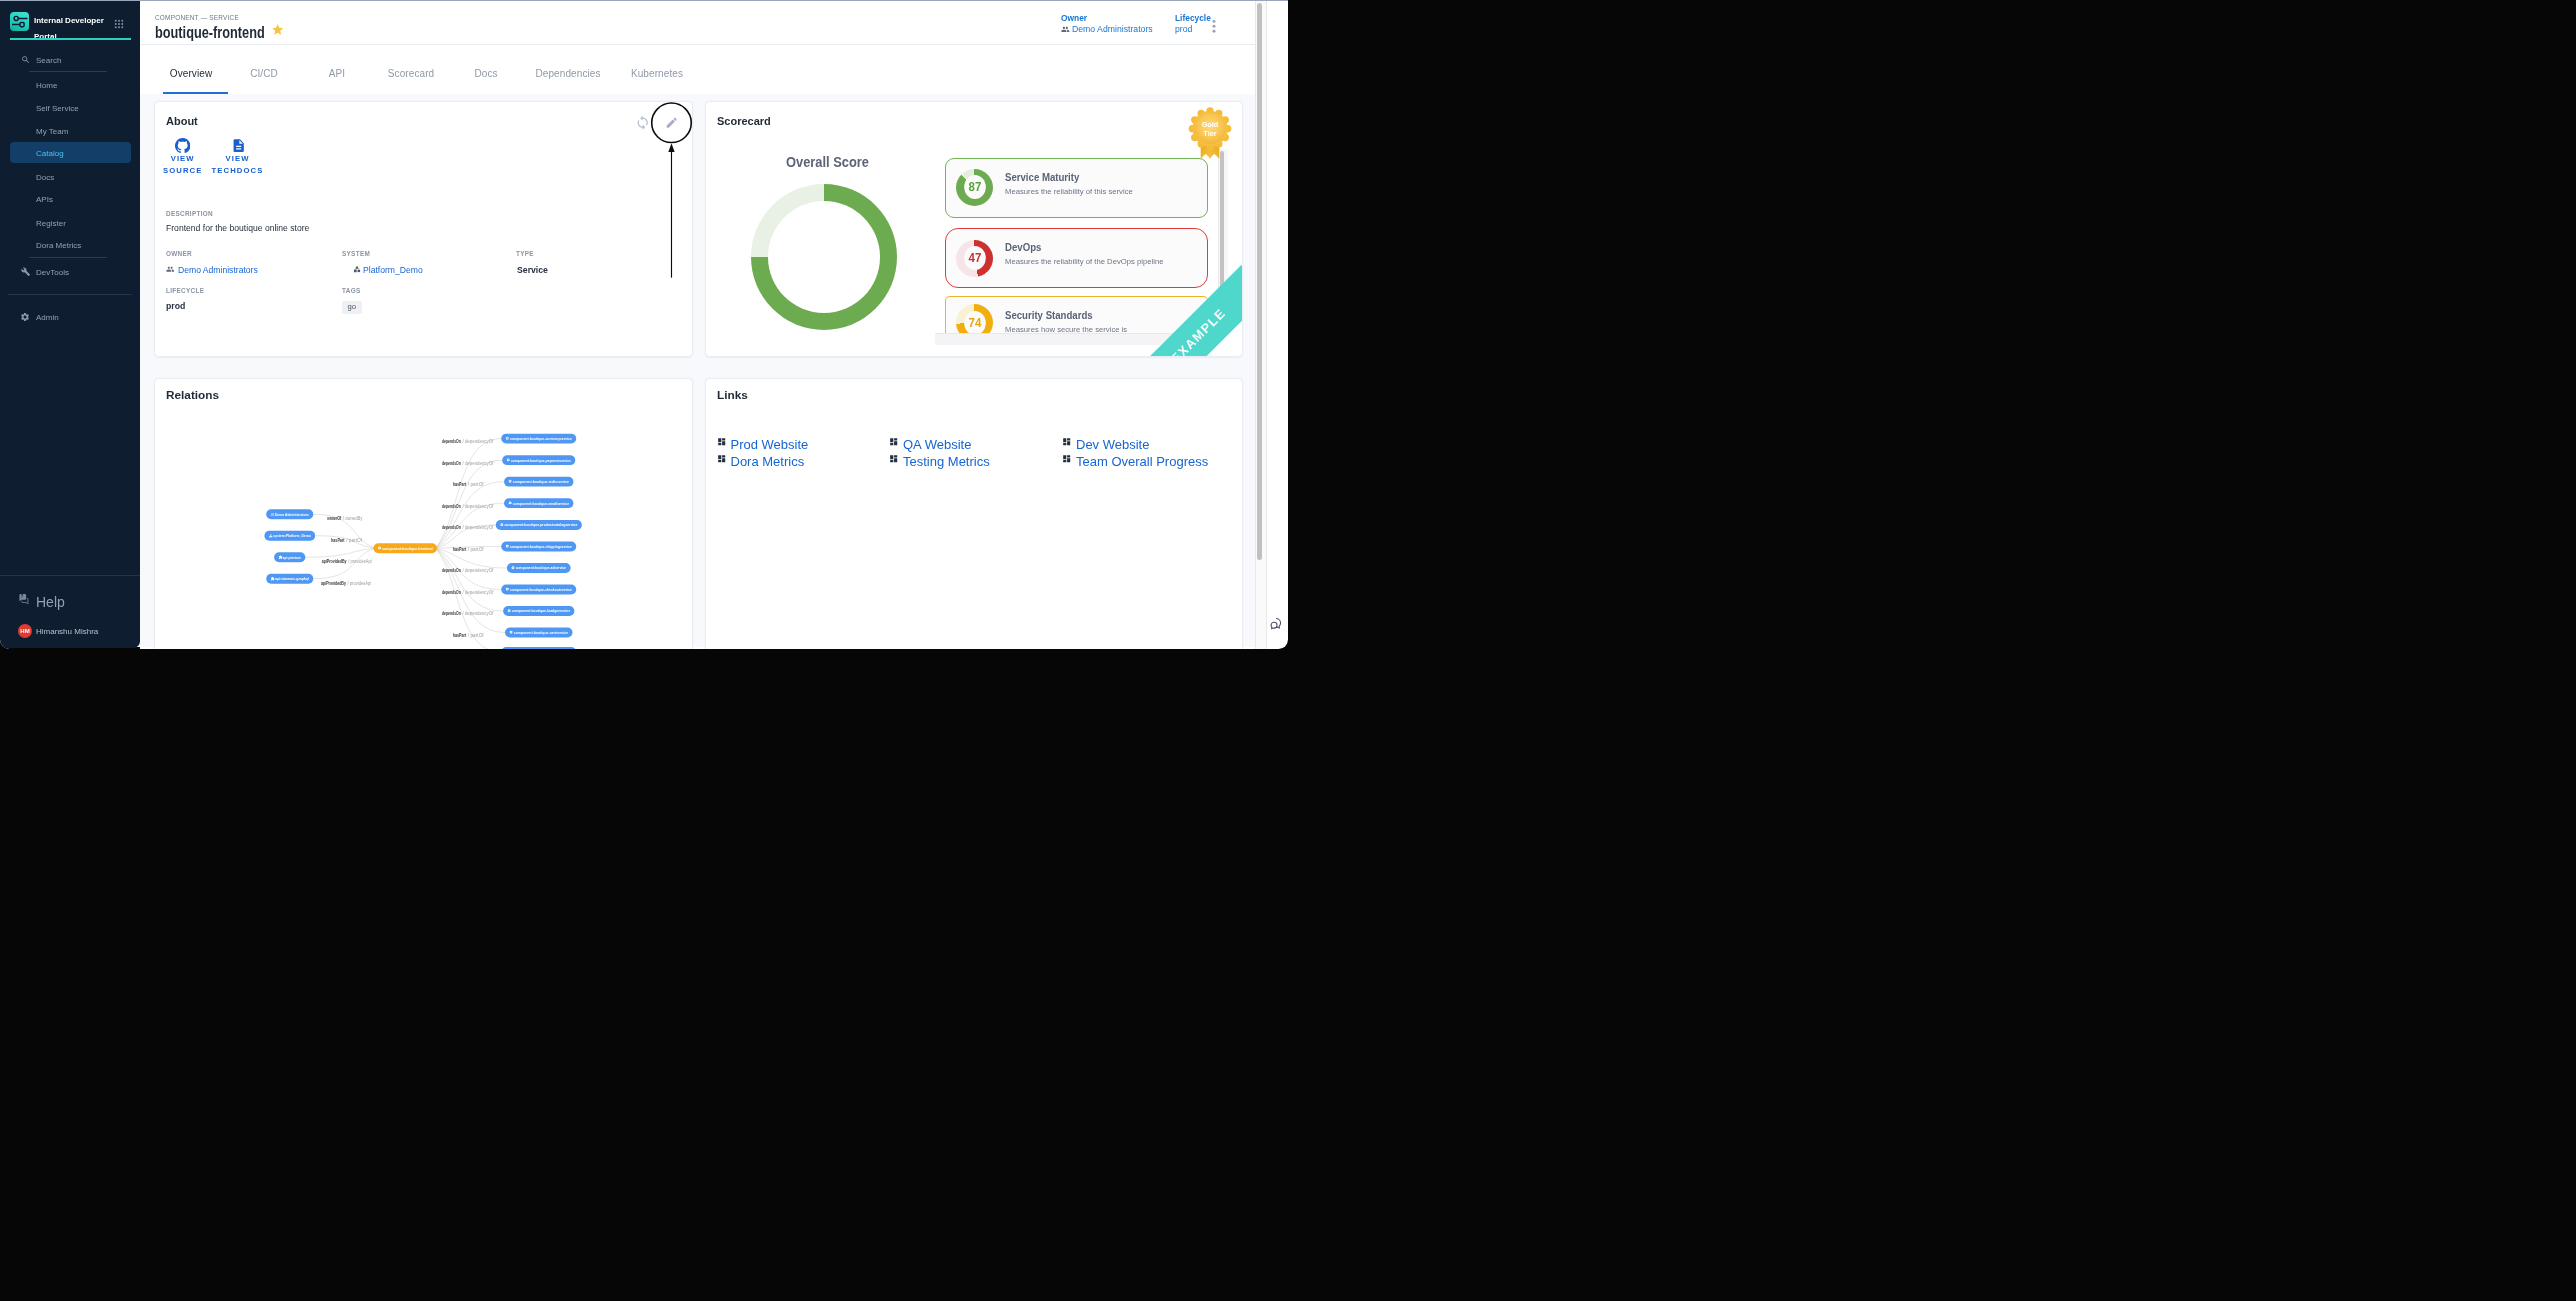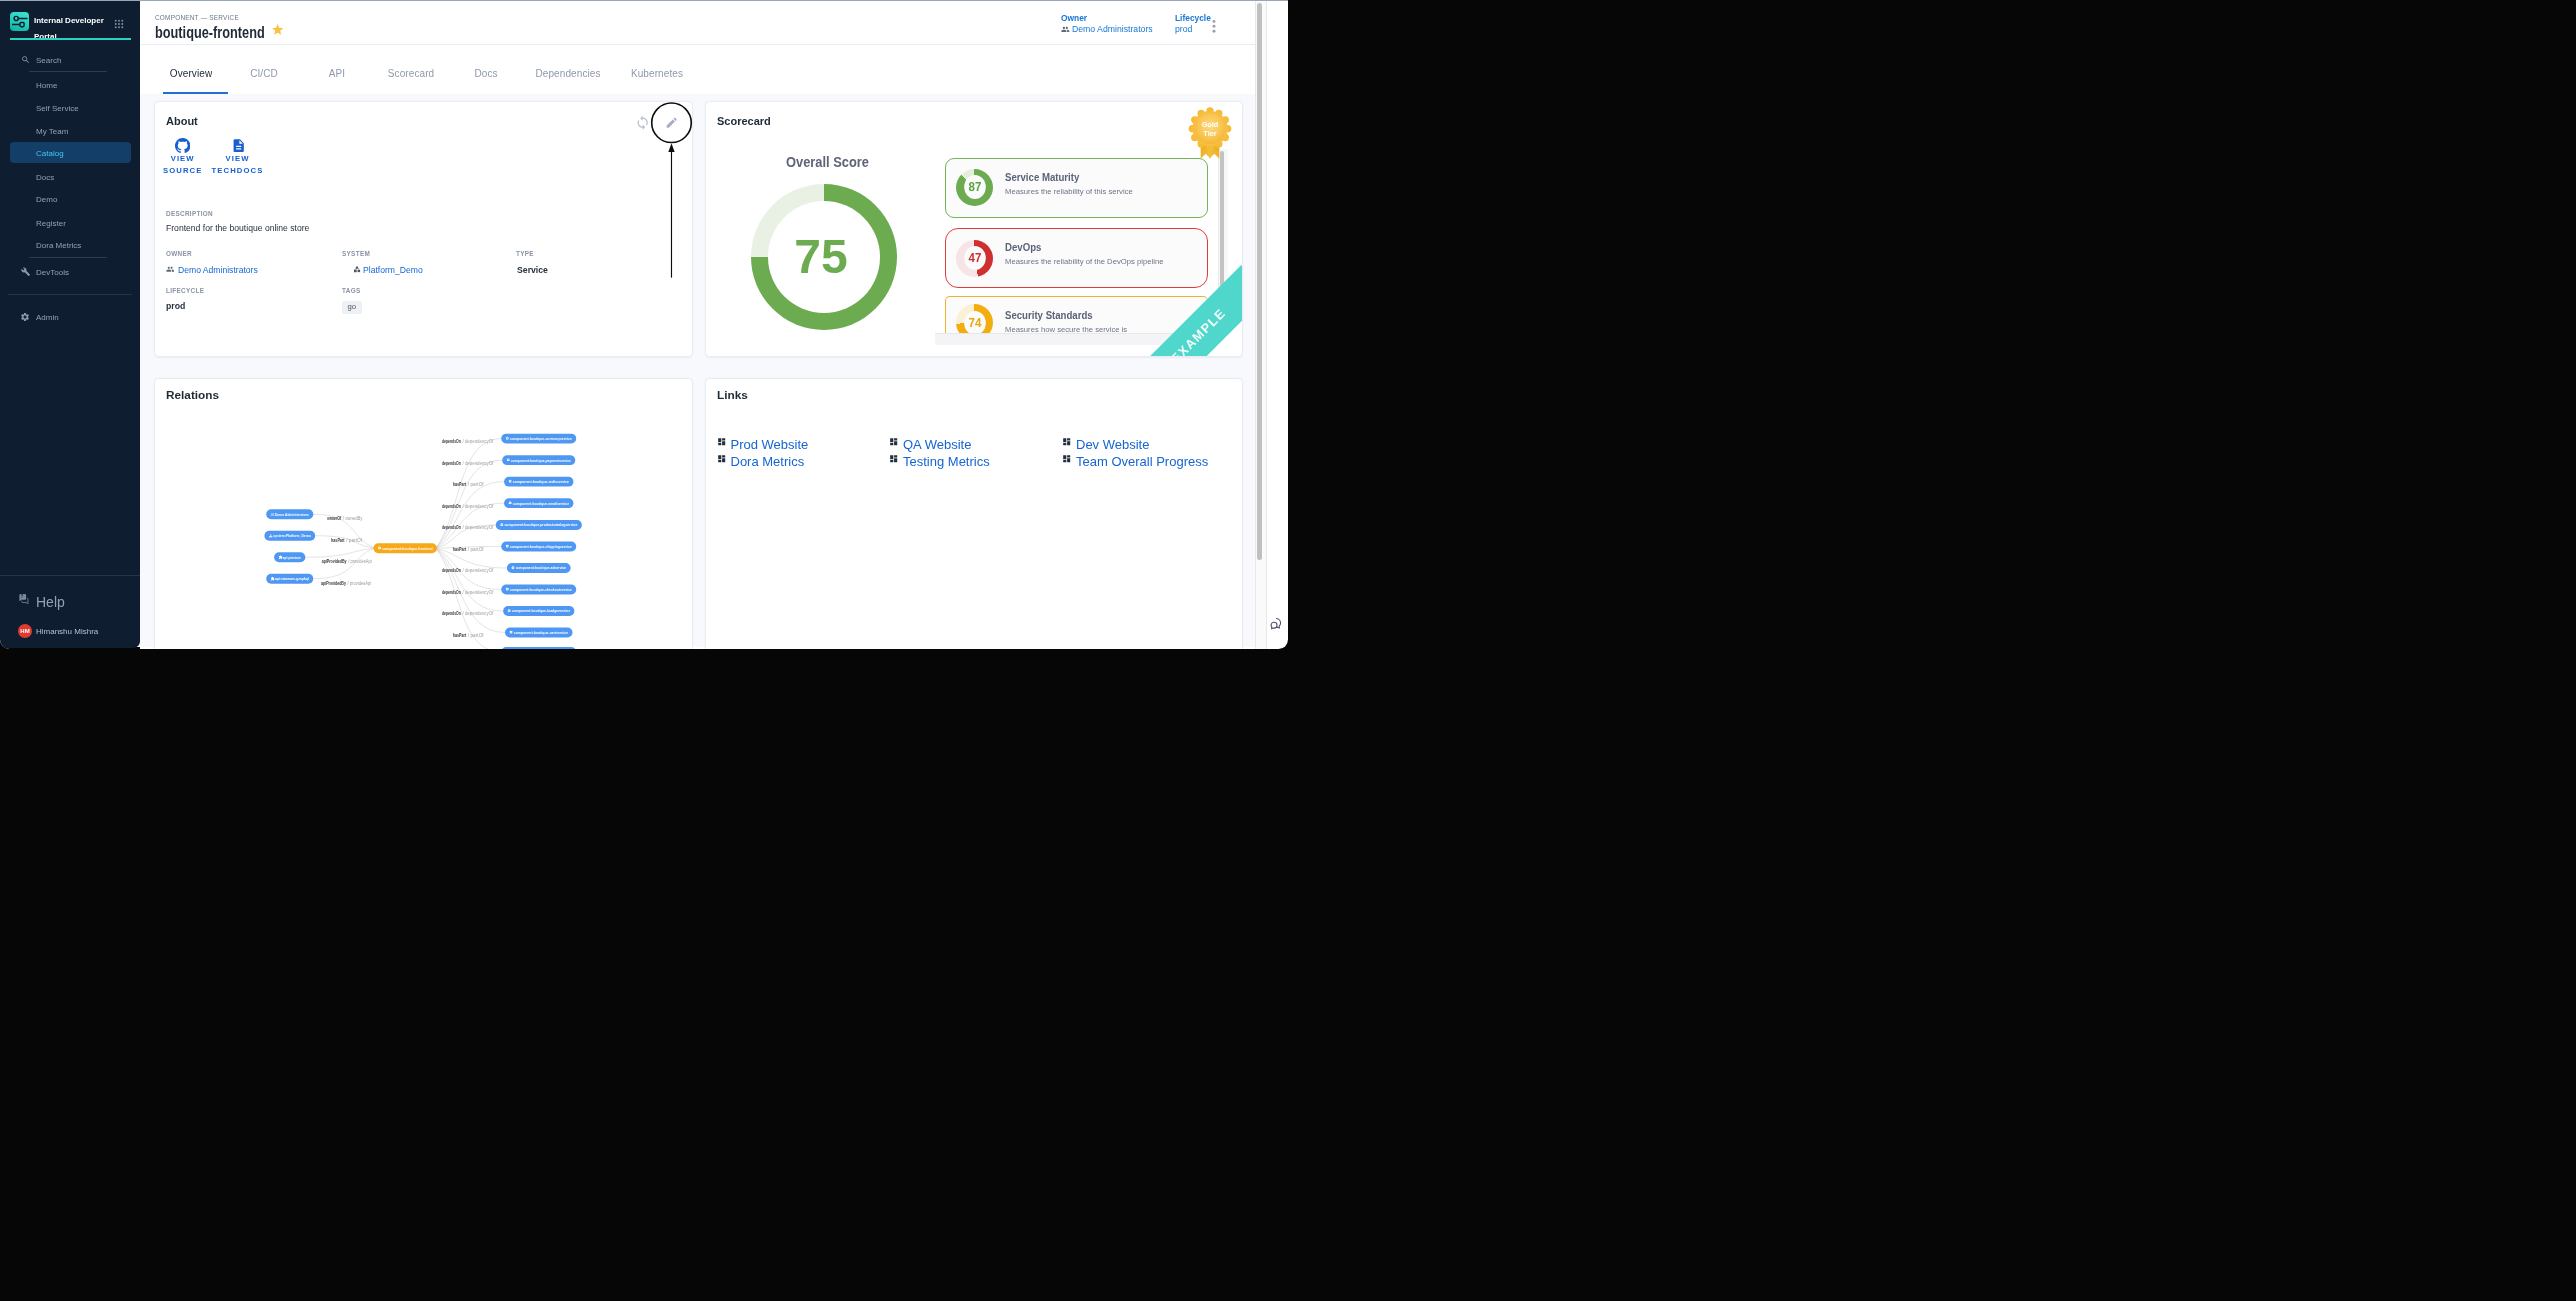--- a/index.html
+++ b/index.html
@@ -58,21 +58,21 @@
         <path fill="#8b98ac" d="M15.5 14h-.79l-.28-.27C15.41 12.59 16 11.11 16 9.5 16 5.91 13.09 3 9.5 3S3 5.91 3 9.5 5.91 16 9.5 16c1.61 0 3.09-.59 4.23-1.57l.27.28v.79l5 4.99L20.49 19l-4.99-5zm-6 0C7.01 14 5 11.99 5 9.5S7.01 5 9.5 5 14 7.01 14 9.5 11.99 14 9.5 14z"></path>
       </svg>
     <div class="sitem" style="top:55px">Search</div>
     <div class="abs" style="left:29px;top:70px;width:78px;height:0.7px;background:#2c3a52"></div>
     <div class="sitem" style="top:80px">Home</div>
     <div class="sitem" style="top:103px">Self Service</div>
     <div class="sitem" style="top:126px">My Team</div>
     <div class="abs" style="left:9.7px;top:141px;width:121px;height:21px;border-radius:4px;background:#123e68"></div>
     <div class="sitem" style="top:148px;color:#4ac4f2">Catalog</div>
     <div class="sitem" style="top:172px">Docs</div>
-    <div class="sitem" style="top:194px">Demo</div>
+    <div class="sitem" style="top:194px">APIs</div>
     <div class="sitem" style="top:218px">Register</div>
     <div class="sitem" style="top:240px">Dora Metrics</div>
     <div class="abs" style="left:29px;top:256px;width:78px;height:0.7px;background:#2c3a52"></div>
     <svg class="abs" style="left:21px;top:266px" width="9.4" height="9.4" viewBox="0 0 24 24">
         <path fill="#8b98ac" d="M22.7 19l-9.1-9.1c.9-2.3.4-5-1.5-6.9-2-2-5-2.4-7.4-1.3L9 6 6 9 1.6 4.7C.4 7.1.9 10.1 2.9 12.1c1.9 1.9 4.6 2.4 6.9 1.5l9.1 9.1c.4.4 1 .4 1.4 0l2.3-2.3c.5-.4.5-1.1.1-1.4z"></path>
       </svg>
     <div class="sitem" style="top:267px">DevTools</div>
     <div class="abs" style="left:8px;top:293px;width:124px;height:0.7px;background:#26344b"></div>
     <svg class="abs" style="left:20px;top:311px" width="10" height="10" viewBox="0 0 24 24">
         <path fill="#8b98ac" d="M19.14 12.94c.04-.3.06-.61.06-.94 0-.32-.02-.64-.07-.94l2.03-1.58c.18-.14.23-.41.12-.61l-1.92-3.32c-.12-.22-.37-.29-.59-.22l-2.39.96c-.5-.38-1.03-.7-1.62-.94l-.36-2.54c-.04-.24-.24-.41-.48-.41h-3.84c-.24 0-.43.17-.47.41l-.36 2.54c-.59.24-1.13.57-1.62.94l-2.39-.96c-.22-.08-.47 0-.59.22L2.74 8.87c-.12.21-.08.47.12.61l2.03 1.58c-.05.3-.09.63-.09.94s.02.64.07.94l-2.03 1.58c-.18.14-.23.41-.12.61l1.92 3.32c.12.22.37.29.59.22l2.39-.96c.5.38 1.03.7 1.62.94l.36 2.54c.05.24.24.41.48.41h3.84c.24 0 .44-.17.47-.41l.36-2.54c.59-.24 1.13-.56 1.62-.94l2.39.96c.22.08.47 0 .59-.22l1.92-3.32c.12-.22.07-.47-.12-.61l-2.01-1.58zM12 15.6c-1.98 0-3.6-1.62-3.6-3.6s1.62-3.6 3.6-3.6 3.6 1.62 3.6 3.6-1.62 3.6-3.6 3.6z"></path>
@@ -160,21 +160,20 @@
     <div class="lbl" style="left:187px;top:185px">TAGS</div>
     <div class="val" style="left:11px;top:199px;font-weight:700;font-size:8.7px">prod</div>
     <div class="abs" style="left:187px;top:199px;width:19.5px;height:12.8px;border-radius:2px;background:#eef0f3;text-align:center;line-height:12.8px;font-size:7.7px;color:#49545f">go</div>
   </div>
 
   <div class="card" id="card-score" style="left:705px;top:100px;width:536px;height:254px;overflow:hidden">
     <div class="ctitle">Scorecard</div>
     <div class="abs" style="left:54px;top:52px;width:135px;text-align:center;font-size:14px;font-weight:700;color:#5d6477;transform:scaleX(.92);transform-origin:50% 50%">Overall Score</div>
     <div class="abs" style="left:45px;top:82px;width:146px;height:146px;border-radius:50%;background:conic-gradient(#6cab50 0 270deg,#e9f1e4 270deg 360deg)"></div>
     <div class="abs" style="left:62px;top:99px;width:112px;height:112px;border-radius:50%;background:#fff"></div>
-    <div class="abs" style="left:42px;top:82px;width:146px;height:146px;text-align:center;line-height:146px;font-size:48px;font-weight:700;color:#6cab50">75</div>
     <div class="abs" id="p1" style="left:239px;top:56px;width:261px;height:58px;background:#fbfbfc;border:0.7px solid #74b357;border-radius:9px">
       <div class="abs" style="left:10px;top:9.7px;width:37px;height:37px;border-radius:50%;background:conic-gradient(#6cab50 0 313deg,#e3efdc 313deg 360deg)"></div>
       <div class="abs" style="left:16.5px;top:16px;width:24px;height:24px;border-radius:50%;background:#fbfbfc;text-align:center;line-height:24px;font-size:12.8px;font-weight:700;color:#59a33c;transform:scaleX(.9)">87</div>
       <div class="abs" style="left:59px;top:11.8px;font-size:10.7px;font-weight:700;color:#5a6378;transform:scaleX(.9);transform-origin:0 50%">Service Maturity</div>
       <div class="abs" style="left:59px;top:28px;font-size:7.7px;color:#6b7486">Measures the reliability of this service</div>
     </div>
     <div class="abs" id="p2" style="left:239px;top:126px;width:261px;height:58px;background:#fbfbfc;border:0.7px solid #dd3c3c;border-radius:13px">
       <div class="abs" style="left:10px;top:10.4px;width:37px;height:37px;border-radius:50%;background:conic-gradient(#ce2f2f 0 169deg,#f7e4e6 169deg 360deg)"></div>
       <div class="abs" style="left:16.5px;top:17px;width:24px;height:24px;border-radius:50%;background:#fbfbfc;text-align:center;line-height:24px;font-size:12.8px;font-weight:700;color:#ce2f2f;transform:scaleX(.9)">47</div>
       <div class="abs" style="left:59px;top:12px;font-size:10.7px;font-weight:700;color:#5a6378;transform:scaleX(.9);transform-origin:0 50%">DevOps</div>

